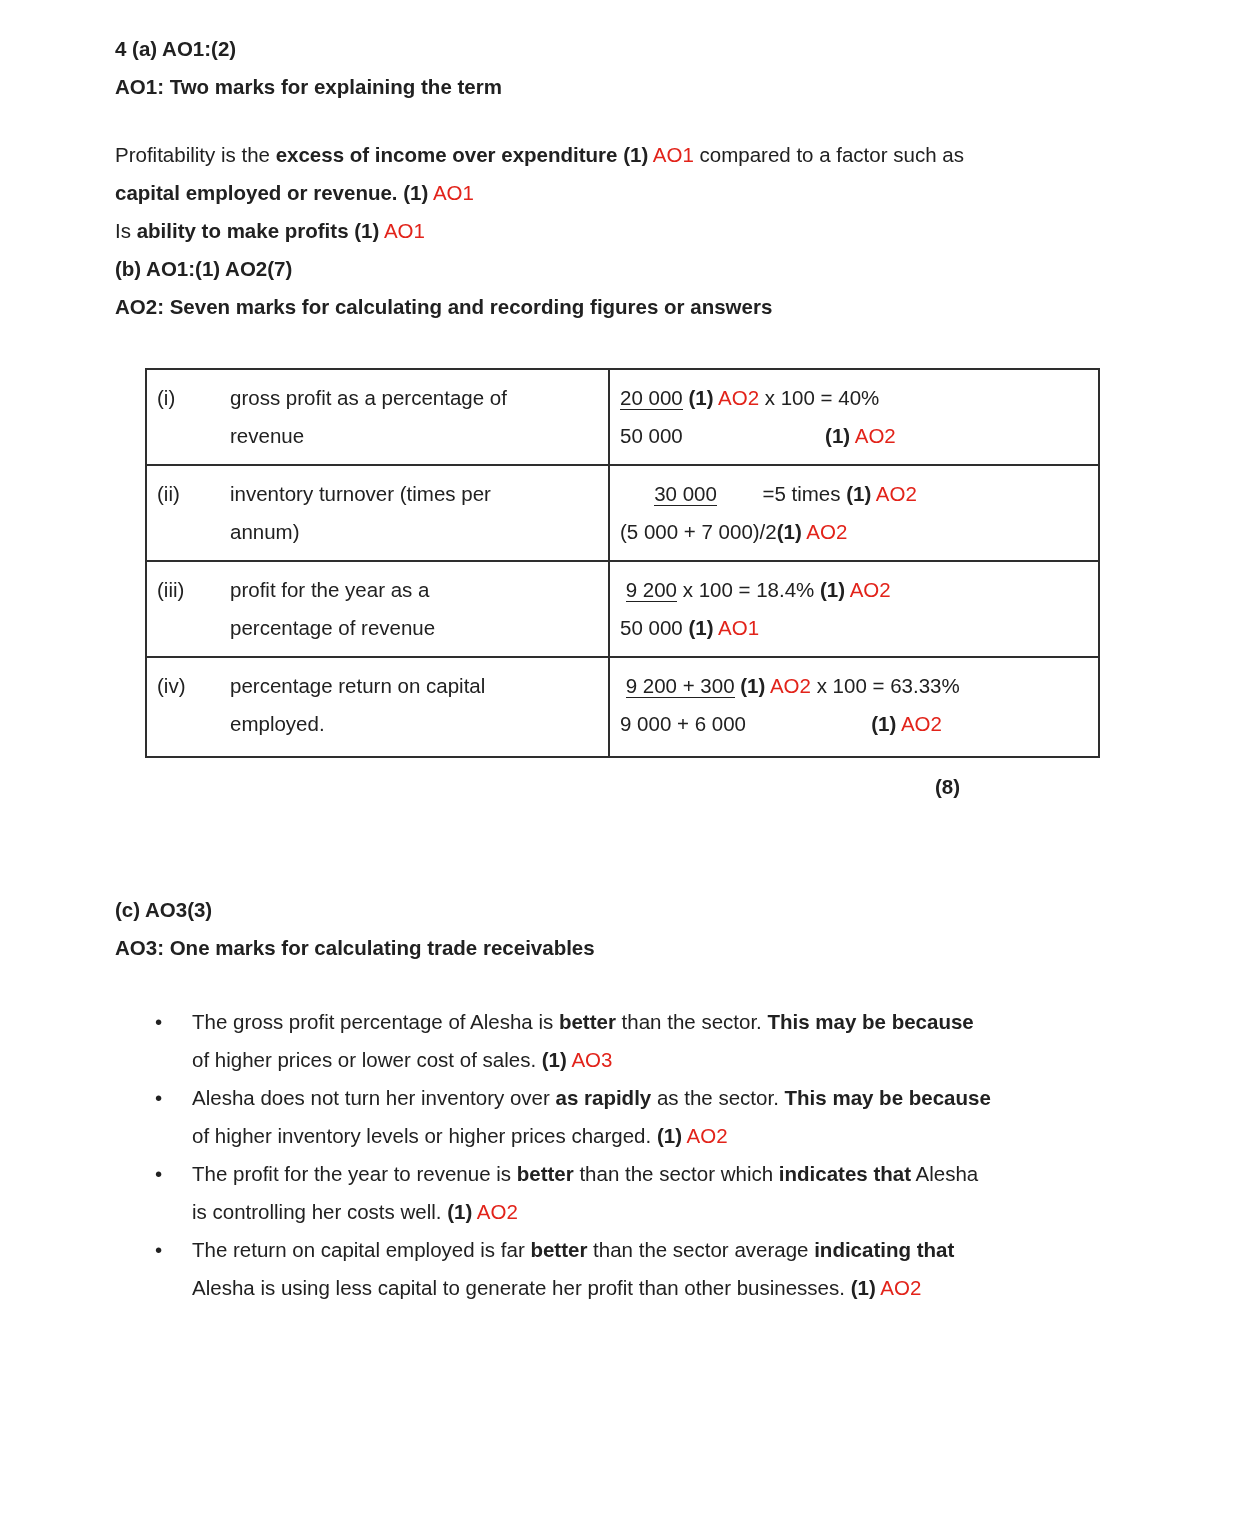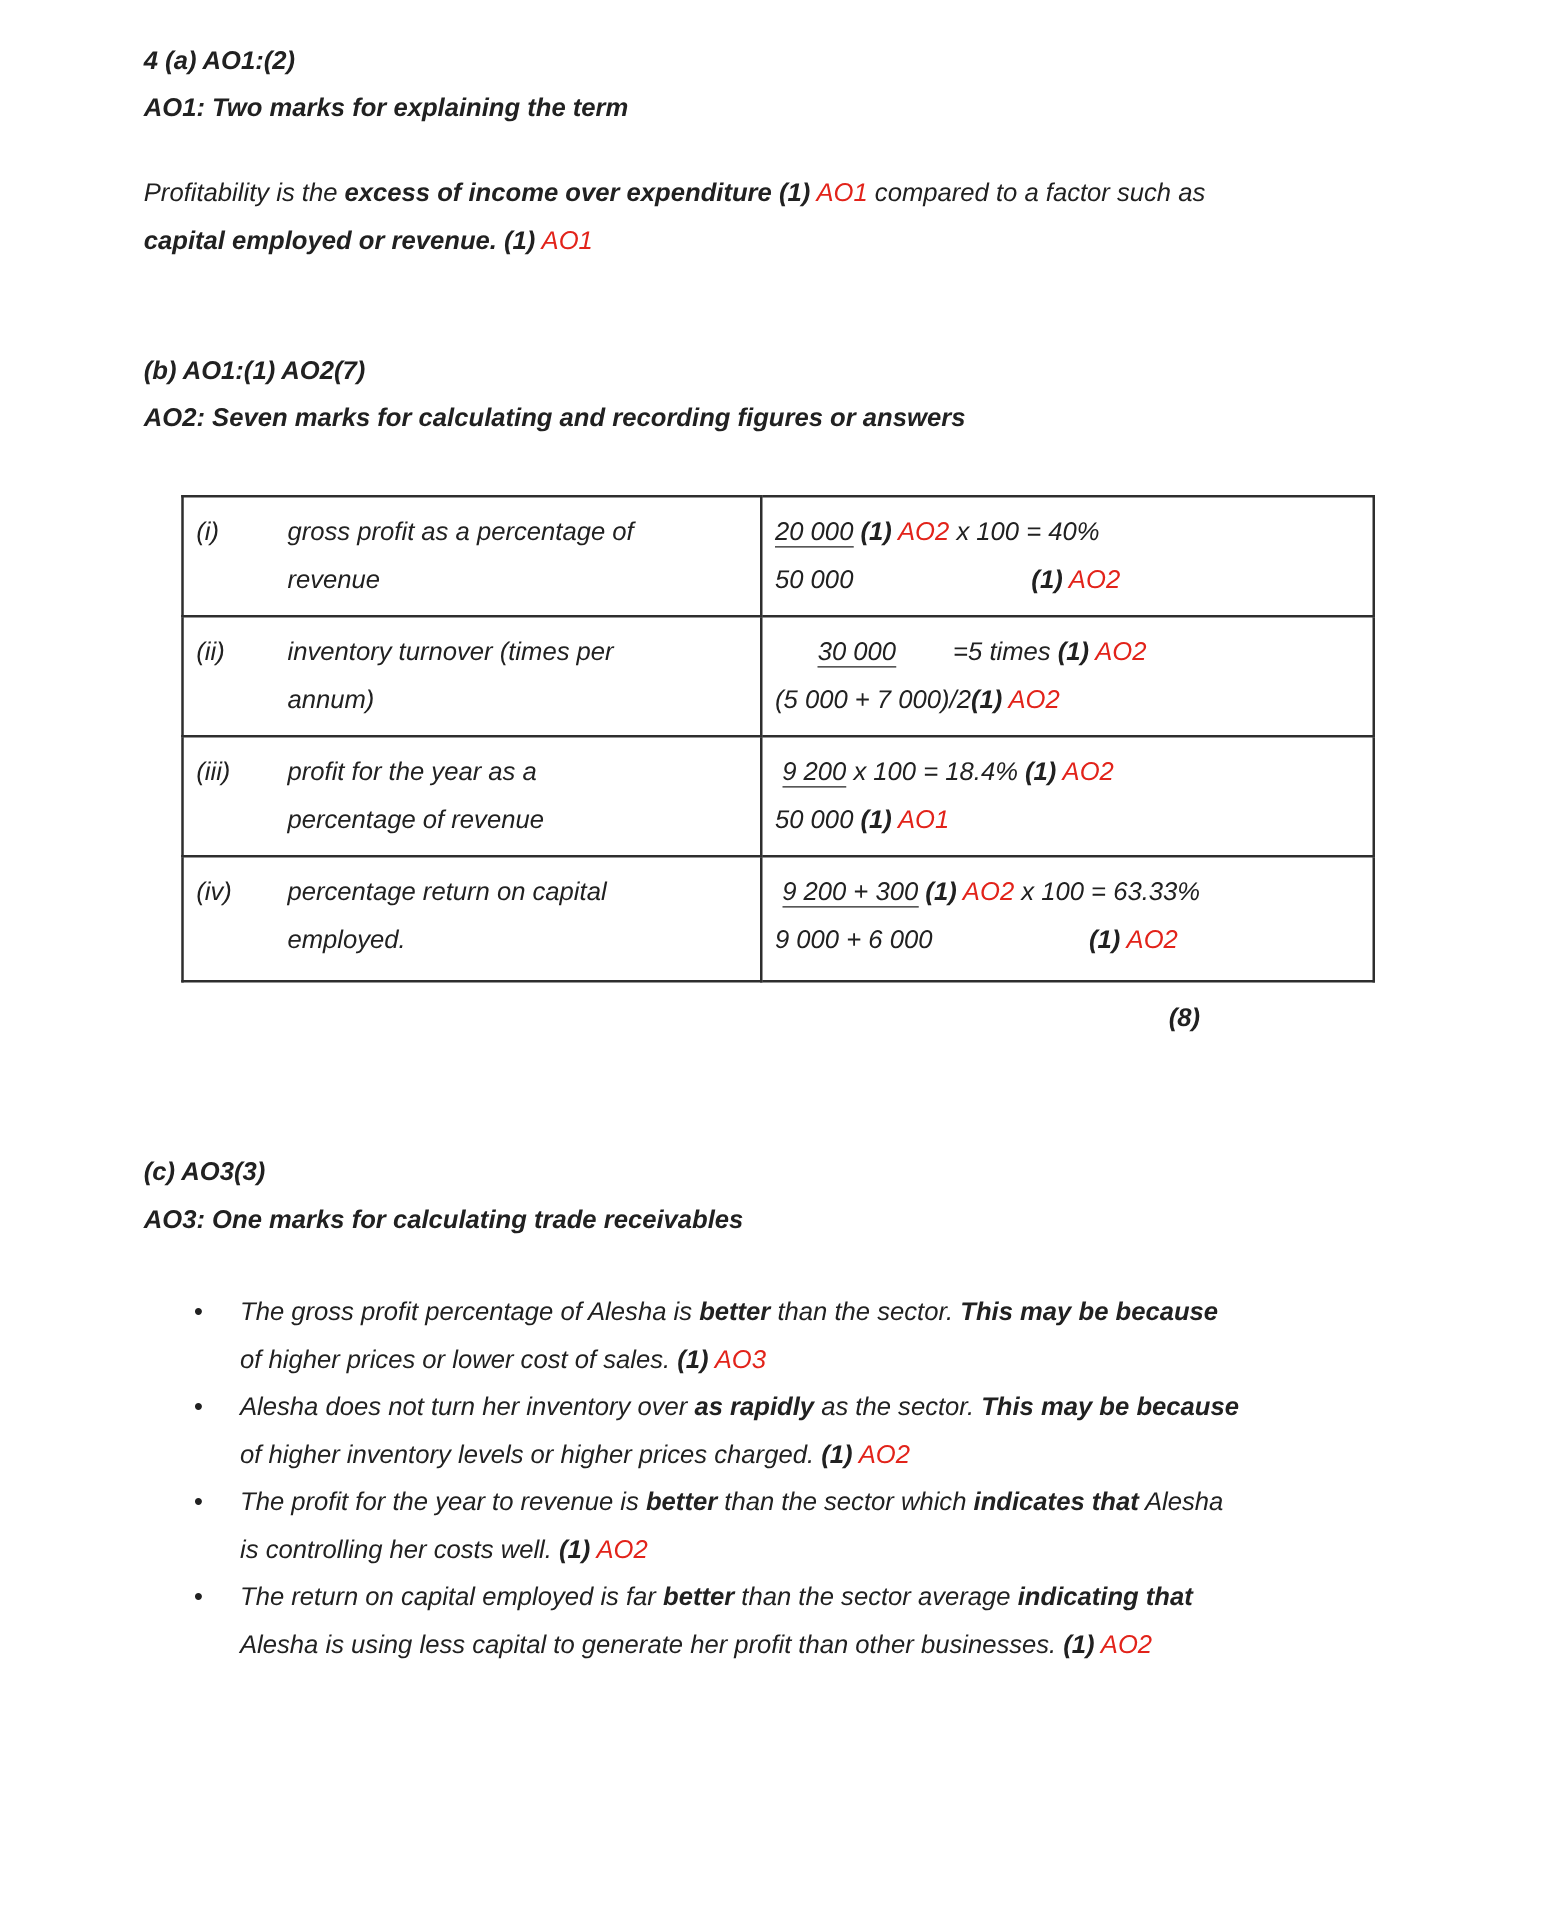--- a/index.html
+++ b/index.html
@@ -1,29 +1,29 @@
 <!DOCTYPE html>
 <html style="--red: #e2231a; --ink: #212121;"><head>
 <meta charset="utf-8">
 <style>
   :root { --red:#e2231a; --ink:#212121; }
   * { box-sizing:border-box; }
   body { margin:0; background:#ffffff; color:var(--ink);
          font-family:"Liberation Sans", sans-serif; }
   .page { width:1244px; height:1486px; padding:30px 114px 12px 115px;
-          overflow:hidden; font-size:20.5px; line-height:38px;font-style:italic; }
+          overflow:hidden; font-size:20.5px; line-height:38px; }
   .h { font-weight:700; }
   p { margin:0; }
   .rich { white-space:pre-wrap; }
   .b { font-weight:700; }
   .red { color:var(--red); }
   .u { border-bottom:1.7px solid var(--ink);text-align:center; }
   .para-group { margin-top:30px; }
   .max-line { padding-left:740px; }
-  .section-b { margin-top:66px; }
+  .section-b { }
   .marks-table { border-collapse:collapse; margin:42px 0 0 30px;
                  width:955px; table-layout:fixed; }
   .marks-table td { border:2px solid #2e2e2e; vertical-align:top; padding:9px 10px; }
   .marks-table tr { height:96px; }
   .marks-table tr:last-child { height:100px; }
   .marks-table .c1 { width:463px; }
   .cell1 { display:flex; }
   .num { width:73px; flex:none; }
   .desc { white-space:pre-wrap; }
   .total-line { margin-top:10px; padding-left:820px; font-weight:700; }
@@ -37,20 +37,21 @@
 <body>
 
 <div class="page">
 
   <section class="section-a">
     <div class="h">4 (a) AO1:(2)</div>
     <div class="h">AO1: Two marks for explaining the term</div>
     <div class="para-group">
       <p class="rich"><span class="">Profitability is the </span><span class="b ">excess of income over expenditure (1)</span><span class=""> </span><span class="red ">AO1</span><span class=""> compared to a factor such as
 </span><span class="b ">capital employed or revenue. (1)</span><span class=""> </span><span class="red ">AO1</span></p>
+      <p class="rich"><span class="">Is </span><span class="b ">ability to make profits (1)</span><span class=""> </span><span class="red ">AO1</span></p>
     </div>
   </section>
 
   <section class="section-b">
     <div class="h">(b) AO1:(1) AO2(7)</div>
     <div class="h">AO2: Seven marks for calculating and recording figures or answers</div>
 
     <table class="marks-table">
       <tbody>
         <tr>

